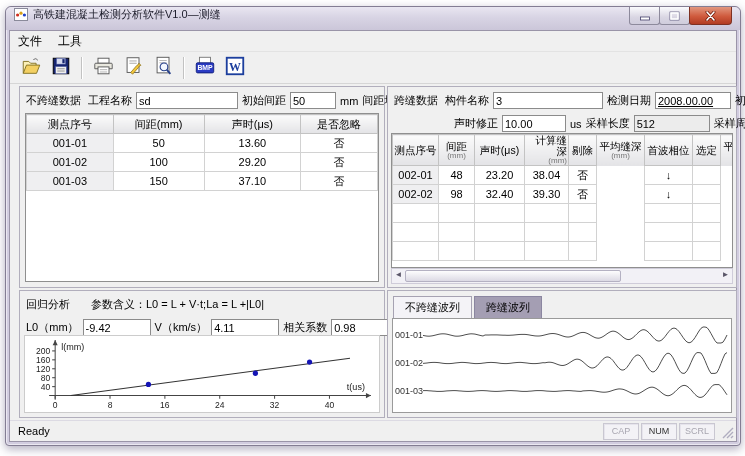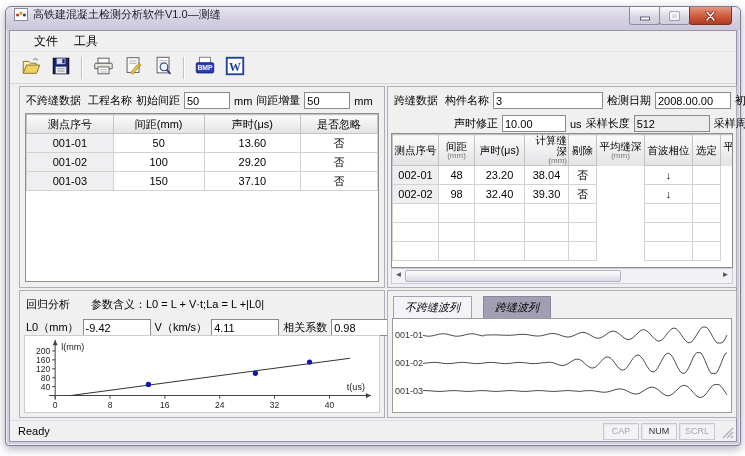--- a/index.html
+++ b/index.html
@@ -8,21 +8,21 @@
     border:1px solid #837d93;border-radius:6px 6px 4px 4px;
     box-shadow:0 3px 10px rgba(80,70,110,.45), inset 0 0 0 1px rgba(255,255,255,.55);}
   .titlebar{height:23px;display:flex;padding:0 8px;gap:5px;position:relative;
     background:linear-gradient(180deg,#e9e6f1 0%,#d8d4e4 45%,#cbc6d9 100%);border-radius:6px 6px 0 0;}
   .title{font-size:11px;color:#1c1c2a;white-space:nowrap;}
   .controls{position:absolute;right:8px;top:0;display:flex;}
   .ctl{width:29px;height:17px;border:1px solid #8d8a9c;border-top:none;display:flex;align-items:center;justify-content:center;
     background:linear-gradient(#fbfbfd,#d9d6e3 60%,#cfccdc);border-radius:0 0 3px 3px;margin-left:-1px;cursor:pointer;}
   .ctl.close{width:41px;background:linear-gradient(#e2977f,#cf5a3d 55%,#b23b22);border-color:#7e3022;border-radius:0 0 4px 3px;}
   .client{position:absolute;left:3px;right:3px;top:23px;bottom:3px;background:#f0f0f0;border:1px solid #9a94a8;}
-  .menubar{height:20px;display:flex;align-items:center;padding-left:16px;font-size:12px;border-bottom:1px solid #e3e3e3;}
+  .menubar{height:20px;display:flex;align-items:center;padding-left:0;font-size:12px;border-bottom:1px solid #e3e3e3;}
   .menu-item{padding:2px 8px;cursor:default;}
   .toolbar{height:31px;display:flex;align-items:center;padding-left:6px;border-bottom:1px solid #d6d6d6;}
   .tool-btn{width:28px;height:26px;display:flex;align-items:center;justify-content:center;border:1px solid transparent;}
   .sep{width:1px;height:22px;background:#c2c2c2;border-right:1px solid #ffffff;margin:0 5px;}
   .content{position:absolute;top:52px;left:0;right:0;bottom:20px;}
   .panel{position:absolute;border:1px solid #b1aebc;background:#f0f0f0;}
   .p-noncross{left:9px;top:3px;width:364px;height:200px;}
   .p-cross{left:377px;top:3px;width:348px;height:200px;}
   .p-reg{left:9px;top:207px;width:364px;height:126px;}
   .p-wave{left:377px;top:207px;width:348px;height:126px;}
@@ -37,21 +37,21 @@
   th .h1{font-size:10.5px;line-height:11px;}
   th .h2{font-size:8px;color:#777;line-height:8px;}
   td{border:1px solid #d2d2d2;height:18px;text-align:center;padding:0 1px;overflow:hidden;}
   td.rowhead{background:#efeff1;}
   td.mcol{border-top:hidden;border-bottom:hidden;padding-left:48px;}
   .hscroll{position:absolute;left:3px;right:3px;bottom:3px;height:14px;background:#f2f1f6;border:1px solid #cfccd9;display:flex;align-items:stretch;}
   .sb-arrow{width:13px;text-align:center;font-size:8px;line-height:12px;color:#5a5668;background:#f2f1f6;cursor:pointer;}
   .sb-track{flex:1;position:relative;}
   .sb-thumb{position:absolute;left:0;top:1px;bottom:1px;width:68%;background:linear-gradient(#fdfdfd,#dcdae4);border:1px solid #b4b1c2;border-radius:2px;cursor:grab;}
   .chartbox{position:absolute;left:4px;right:4px;top:44px;bottom:4px;background:#fff;border:1px solid #cccccc;}
-  .tabs{display:flex;gap:11px;padding:5px 0 0 5px;font-style:italic;}
+  .tabs{display:flex;gap:2px;padding:5px 0 0 5px;}
   .tab{font-size:11px;padding:3px 11px;border:1px solid #a6a2b2;background:#f4f3f7;cursor:pointer;}
   .tab.sel{background:#a49eb3;border-color:#8b86a0;}
   .wavebox{position:absolute;left:4px;right:4px;top:27px;bottom:4px;background:#fff;border:1px solid #9a9a9a;overflow:hidden;}
   .statusbar{position:absolute;bottom:0;left:0;right:0;height:20px;border-top:1px solid #dcdae3;display:flex;align-items:center;font-size:11px;padding-left:8px;background:#f0f0f0;}
   .sb-spacer{flex:1;}
   .ind{width:34px;height:15px;margin-right:2px;border:1px solid #c9c7d1;box-shadow:inset 1px 1px 0 #e6e4ec;text-align:center;font-size:9px;line-height:14px;color:#333;background:#f3f2f6;}
   .ind.off{color:#a8a6b0;}
   .grip{width:15px;height:15px;margin:0 2px 0 2px;}
 </style>
 </head>
@@ -153,20 +153,21 @@
               <text x="12" y="17.5" font-size="13" font-weight="bold" font-family="Liberation Serif, serif" fill="#1d3f9e" text-anchor="middle">W</text>
             </svg></span>
         </div>
       </div>
 
     <div class="content">
       <div class="panel p-noncross" id="panel-noncross">
           <div class="prow">
             <span class="glabel">不跨缝数据</span>
             <span>工程名称</span>
+            <input class="fld" type="text" value="sd" style="width: 96px;">
             <span>初始间距</span>
             <input class="fld" type="text" value="50" style="width: 40px;">
             <span>mm</span>
             <span>间距增量</span>
             <input class="fld" type="text" value="50" style="width: 40px;">
             <span>mm</span>
           </div>
           <div class="tbox">
             <table>
               <colgroup>
@@ -205,21 +206,21 @@
               </tbody>
             </table>
           </div>
         </div>
       <div class="panel p-cross" id="panel-cross">
           <div class="prow">
             <span class="glabel">跨缝数据</span>
             <span>构件名称</span>
             <input class="fld" type="text" value="3" style="width: 104px;">
             <span>检测日期</span>
-            <input class="fld" type="text" value="2008.00.00" style="width: 70px;">
+            <input class="fld" type="text" value="2008.00.00" style="width: 70px; text-decoration: underline;">
             <span>初始间距</span>
           </div>
           <div class="prow" style="padding-left: 66px;">
             <span>声时修正</span>
             <input class="fld" type="text" value="10.00" style="width: 58px;">
             <span>us</span>
             <span>采样长度</span>
             <input class="fld dis" type="text" value="512" style="width: 70px;">
             <span>采样周期</span>
           </div>

